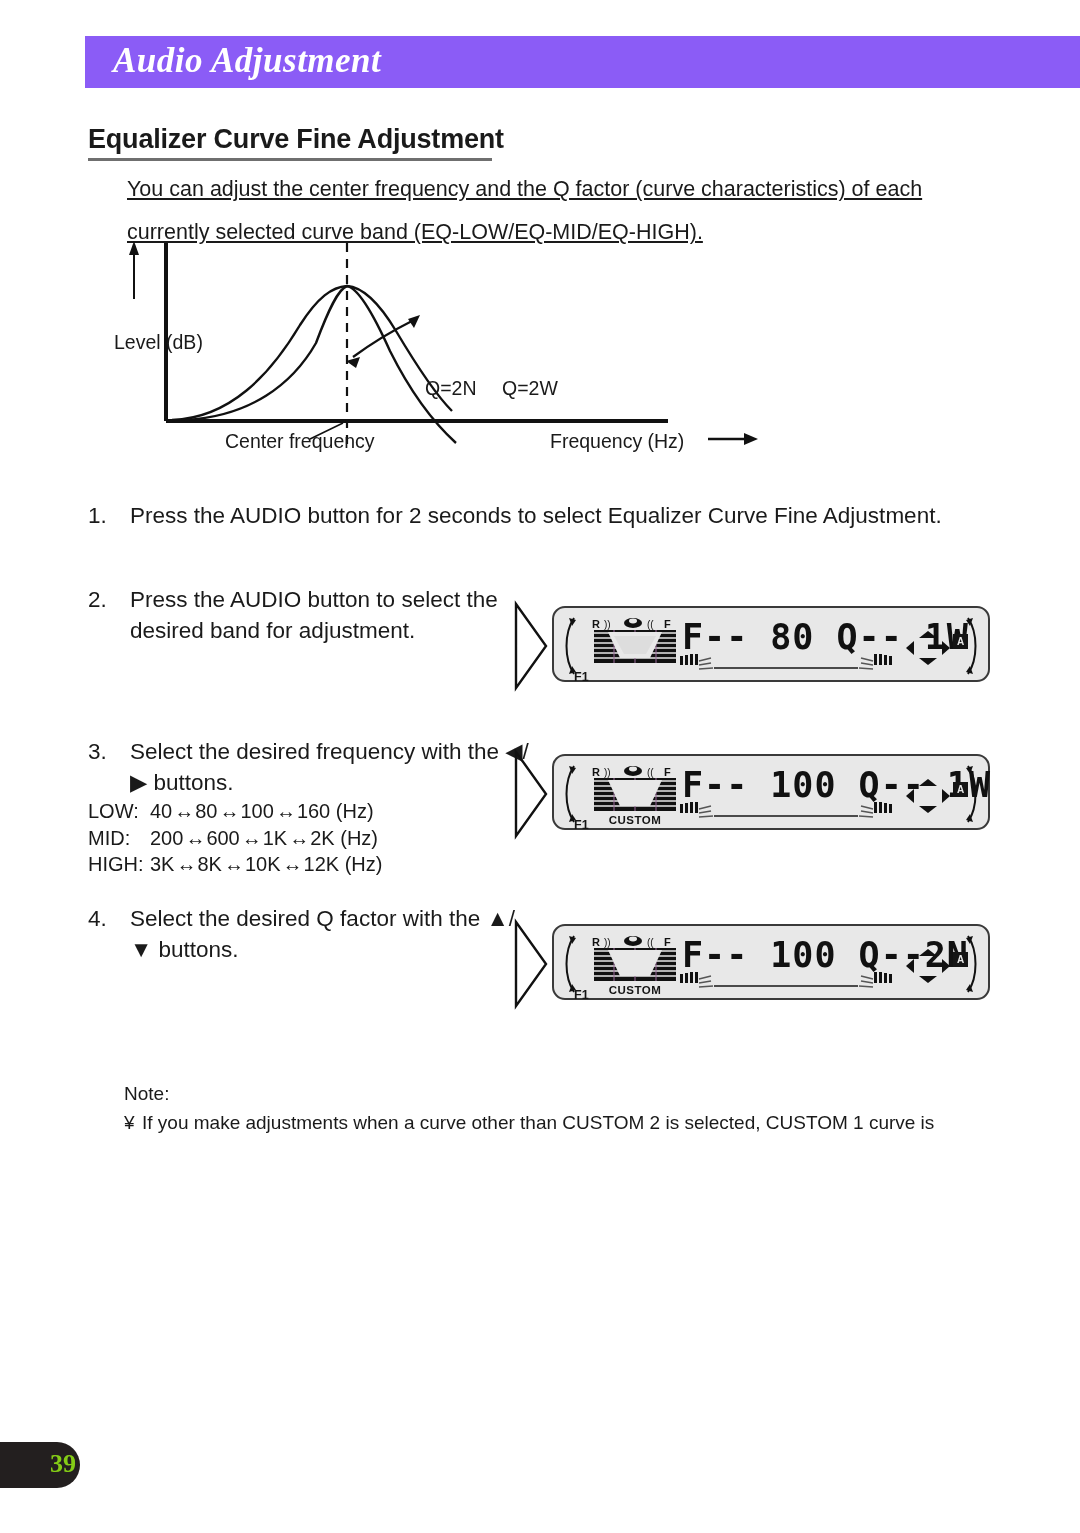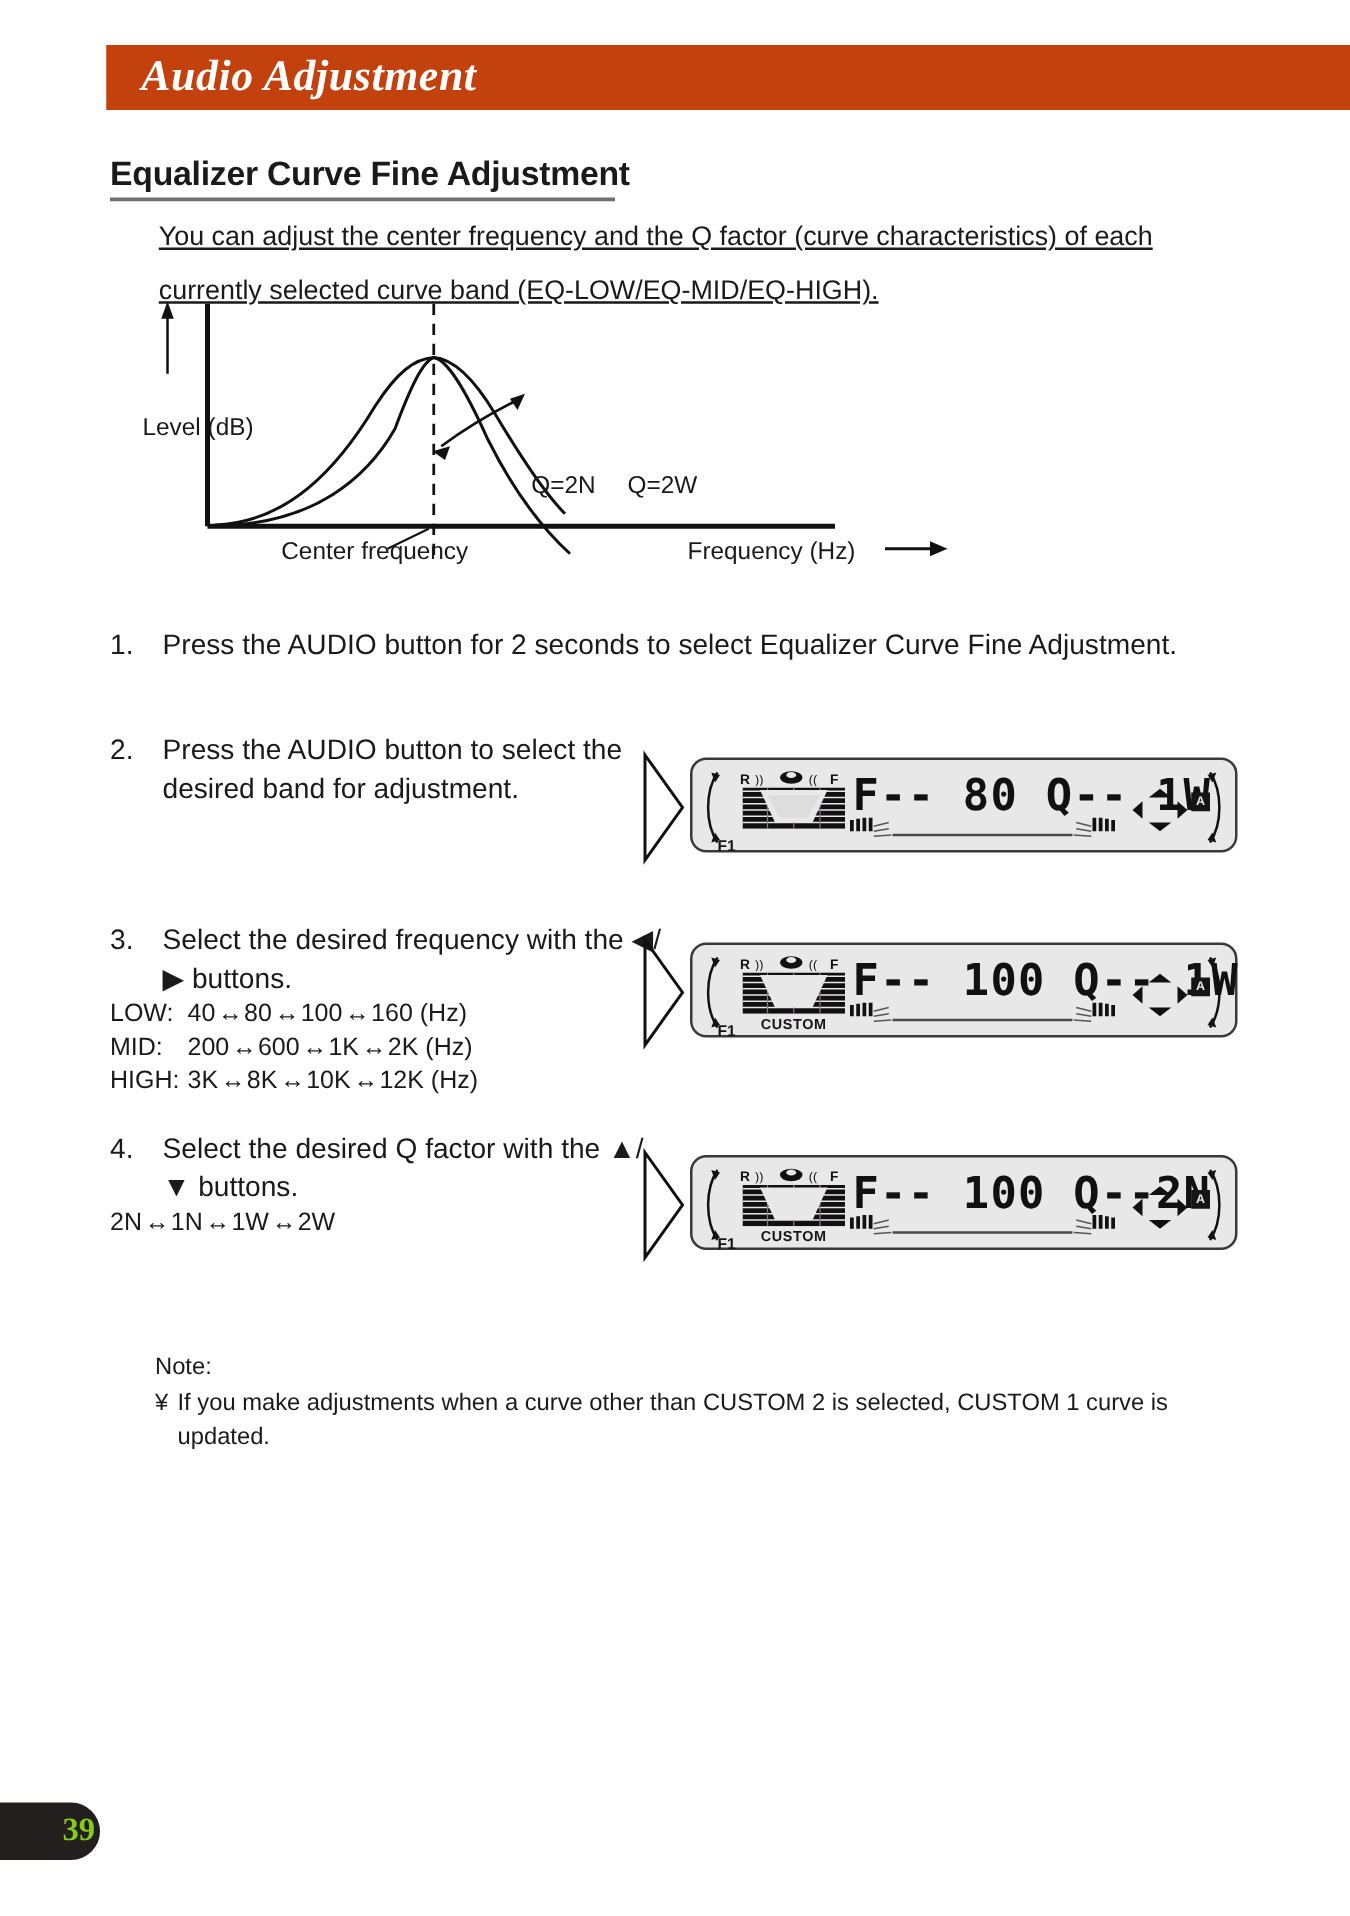--- a/index.html
+++ b/index.html
@@ -16,21 +16,21 @@
     overflow: hidden;
   }
 
   
   .header-band {
     position: absolute;
     left: 85px;
     top: 36px;
     width: 995px;
     height: 52px;
-    background: #c2410c;
+    background: #8b5cf6;
   }
   .header-band .header-title {
     position: absolute;
     left: 28px;
     top: 50%;
     transform: translateY(-52%);
     color: #ffffff;
     font-family: "Liberation Serif", serif;
     font-style: italic;
     font-weight: bold;
@@ -376,25 +376,20 @@
     </span>
     <span class="row">
       <span class="tag">HIGH:</span><span>3K</span><span class="arrow-lr">↔</span><span>8K</span><span class="arrow-lr">↔</span><span>10K</span><span class="arrow-lr">↔</span><span>12K</span>&nbsp;<span>(Hz)</span>
     </span>
   </span>
 </div>
 
 <div class="step step-4">
   <span class="num">4.</span>
   <span class="body">Select the desired Q factor with the ▲/▼ buttons.</span>
-  <span class="sublist">
-    <span class="row">
-      <span>2N</span><span class="arrow-lr">↔</span><span>1N</span><span class="arrow-lr">↔</span><span>1W</span><span class="arrow-lr">↔</span><span>2W</span>
-    </span>
-  </span>
 </div>
 
 <div class="pointer ptr-1">
   <svg width="38" height="92" viewBox="0 0 38 92">
       <polygon points="4,4 34,46 4,88" fill="none" stroke="#111" stroke-width="2.4"></polygon>
     </svg>
 </div>
 <div class="pointer ptr-2">
   <svg width="38" height="92" viewBox="0 0 38 92">
       <polygon points="4,4 34,46 4,88" fill="none" stroke="#111" stroke-width="2.4"></polygon>
@@ -684,18 +679,17 @@
       </svg>
     </div>
   </div>
 </div>
 
 <div class="note">
   <span class="note-title">Note:</span>
   <span class="note-item">
     <span class="note-bullet">¥</span><span class="note-text">If you make adjustments when a curve other than  CUSTOM 2  is selected,  CUSTOM 1  curve is</span>
   </span>
-  <span class="note-cont">updated.</span>
 </div>
 
 <div class="page-tab">
   <span class="page-num">39</span>
 </div>
 
 </body></html>

